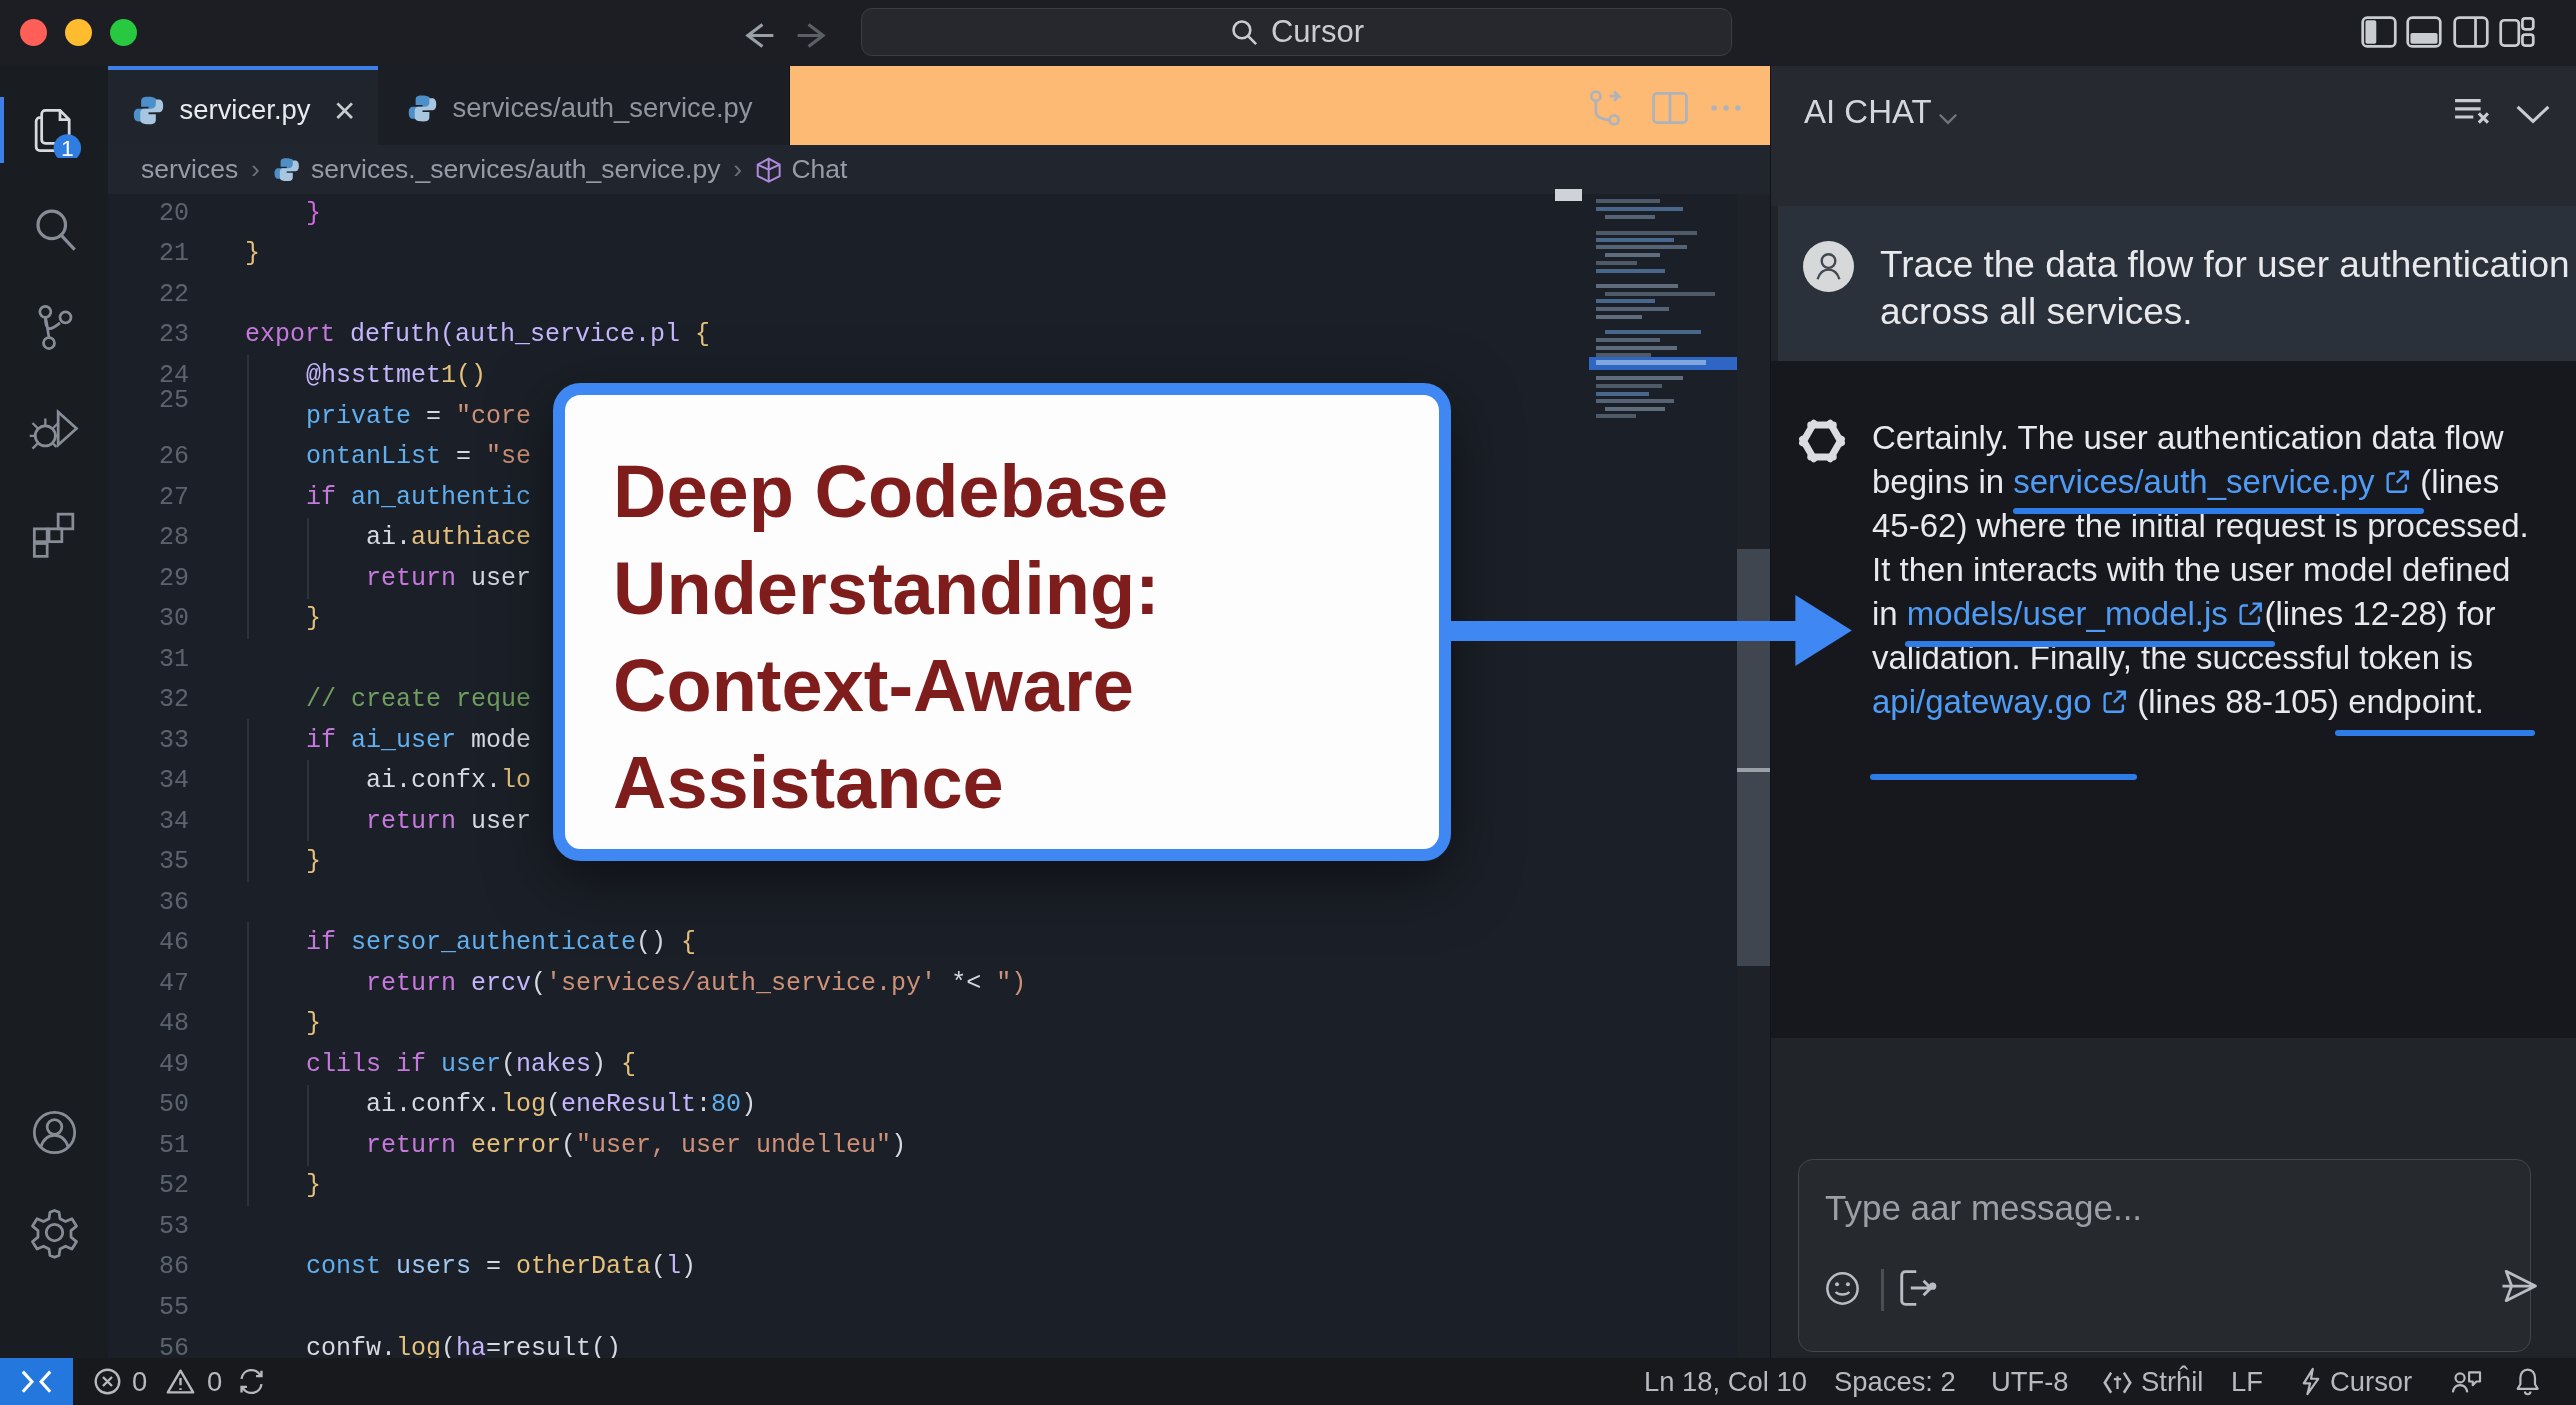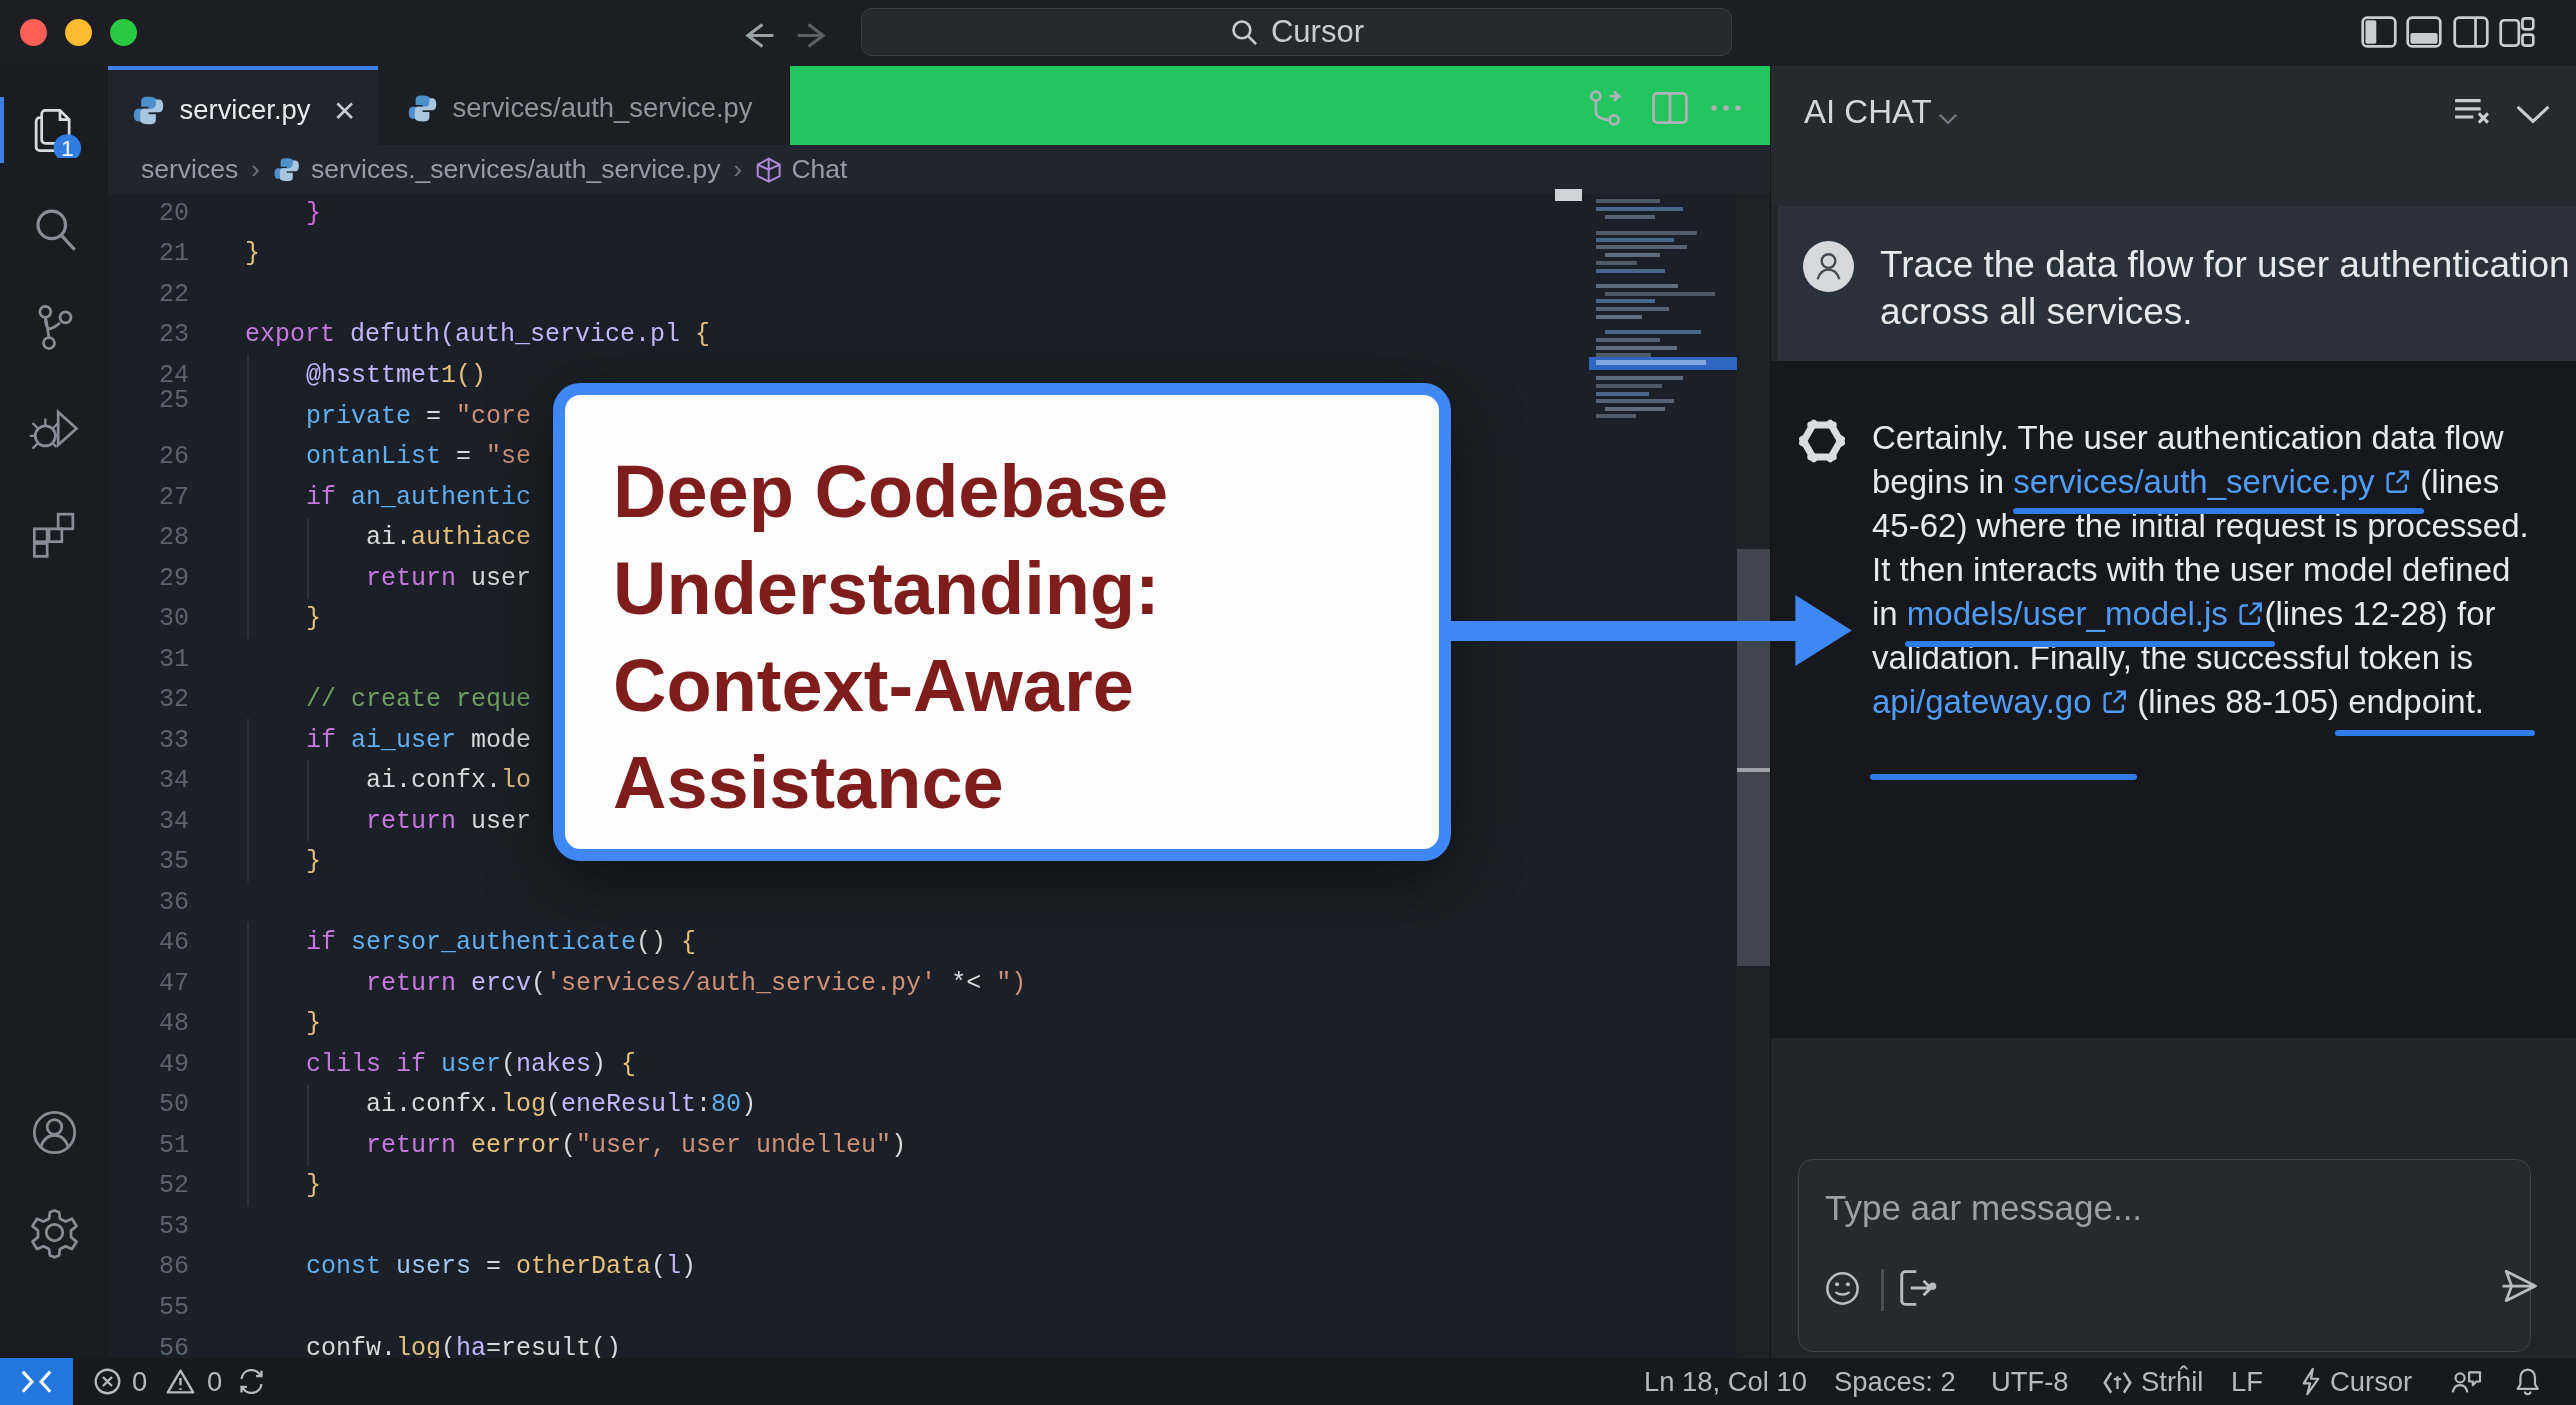--- a/index.html
+++ b/index.html
@@ -2,21 +2,21 @@
 <html style="font-size:14.6px"><head><meta charset="utf-8"><style>
 *{margin:0;padding:0;box-sizing:border-box}
 html,body{width:2576px;height:1405px;overflow:hidden;background:#101216}
 #app{position:relative;width:2576px;height:1405px;font-family:"Liberation Sans",sans-serif;background:#1b2028;overflow:hidden}
 .abs{position:absolute}
 #titlebar{position:absolute;left:0;top:0;width:2576px;height:66px;background:#1c1e23}
 .tl{position:absolute;top:19px;width:27.4px;height:27.4px;border-radius:50%}
 #searchbar{position:absolute;left:861px;top:8.2px;width:871px;height:48px;background:#26282d;border:1.8px solid #3a3d43;border-radius:11px;color:#c8cbd0;font-size:31px;display:flex;align-items:center;justify-content:center}
 #activitybar{position:absolute;left:0;top:66px;width:108px;height:1292px;background:#191c21}
 .aicon{position:absolute;left:26.5px;width:55px;height:55px}
-#tabbar{position:absolute;left:108px;top:66px;width:1662px;height:79px;background:#22c55e}
+#tabbar{position:absolute;left:108px;top:66px;width:1662px;height:79px;background:#fdba74}
 #tab1{position:absolute;left:0;top:0;width:270px;height:79px;background:#20252d;border-top:4.6px solid #3e7fe8;display:flex;align-items:center;padding-top:5.5px;color:#e8eaed;font-size:27.4px}
 #tab2{position:absolute;left:270px;top:0;width:412px;height:79px;background:#1b1e24;display:flex;align-items:center;padding-top:5.5px;color:#8f959e;font-size:27.4px;border-right:0.9px solid #101216}
 #breadcrumb{position:absolute;left:108px;top:145px;width:1662px;height:49px;background:#21262e;display:flex;align-items:center;color:#969ca5;font-size:26.5px}
 #editor{position:absolute;left:108px;top:194px;width:1538px;height:1164px;background:#1b2028}
 .ln{position:absolute;left:0px;width:81px;text-align:right;height:41px;line-height:41px;font-family:"Liberation Mono",monospace;font-size:25px;color:#5b636e}
 .cl{position:absolute;height:41px;line-height:41px;font-family:"Liberation Mono",monospace;font-size:25px;white-space:pre;color:#d6dae0}
 .fg{color:#d6dae0}.purple{color:#c678dd}.blue{color:#61afef}.lblue{color:#9fc6ef}.cyan{color:#c4b5fd}
 .yellow{color:#e5c07b}.orange{color:#ce9178}.green{color:#6f9e60}.pink{color:#d268df}
 .guide{position:absolute;width:1.8px;background:#2b323c}
 #scrolltrack{position:absolute;left:1737px;top:194px;width:33px;height:1164px;background:#1e2228}

